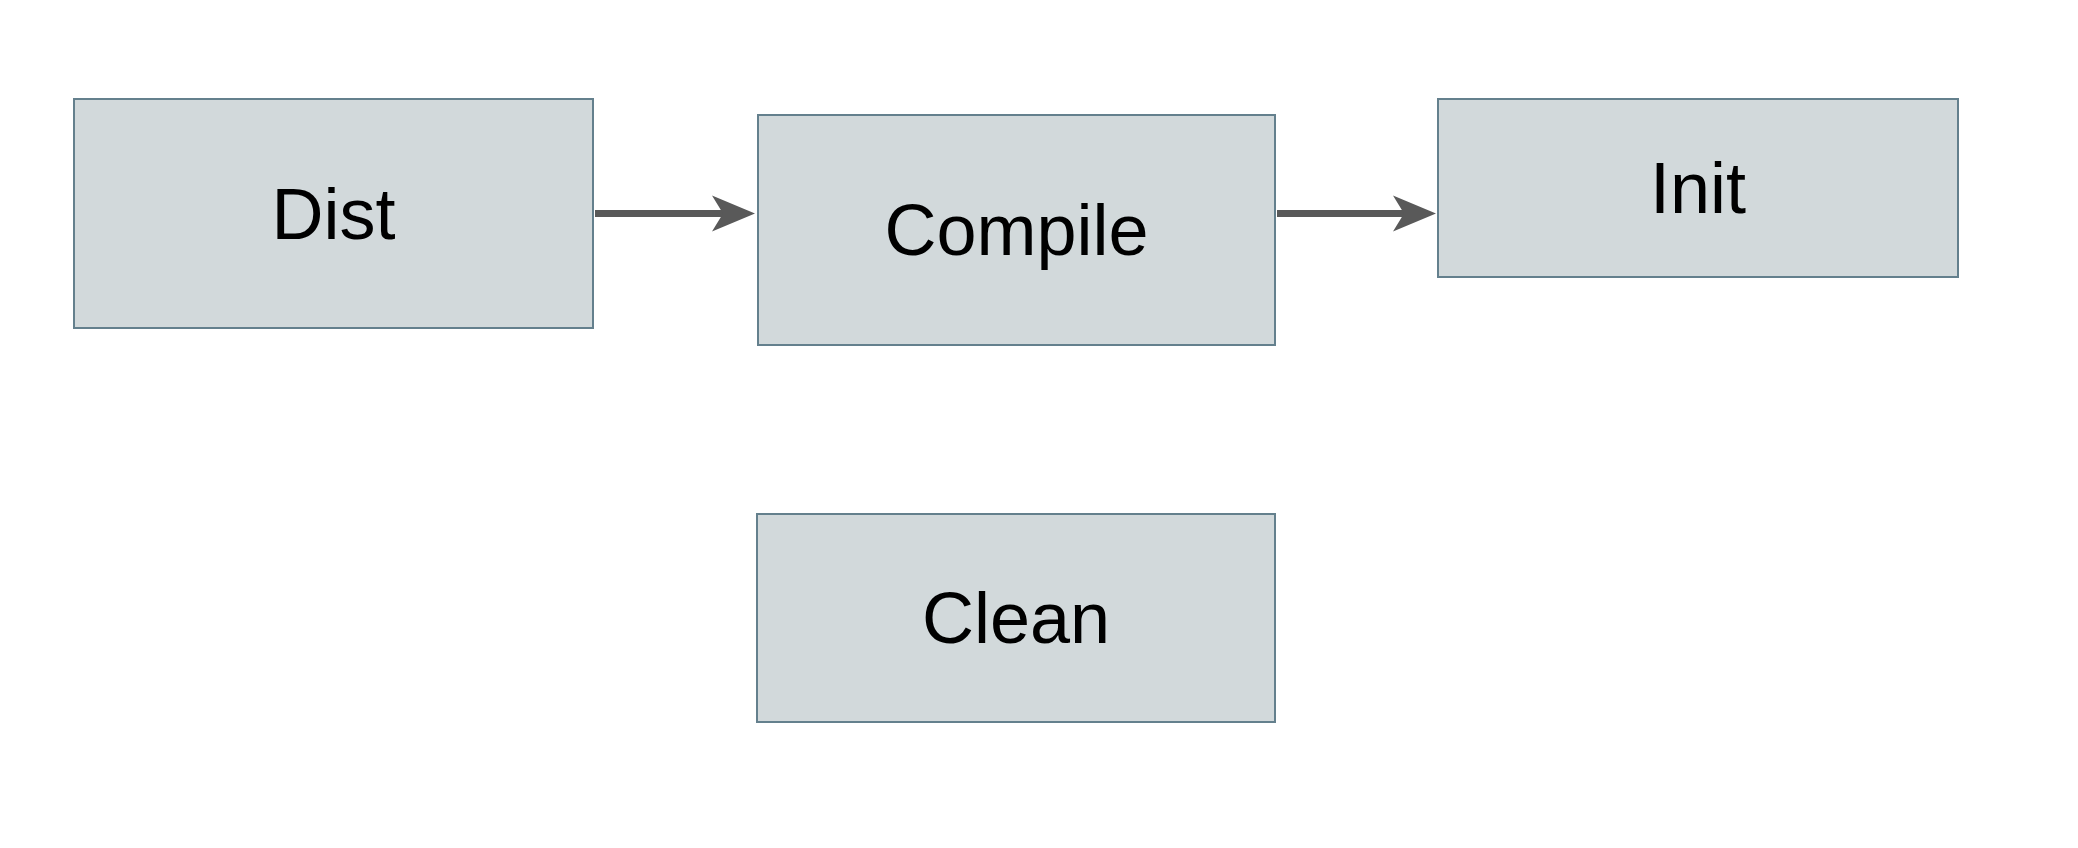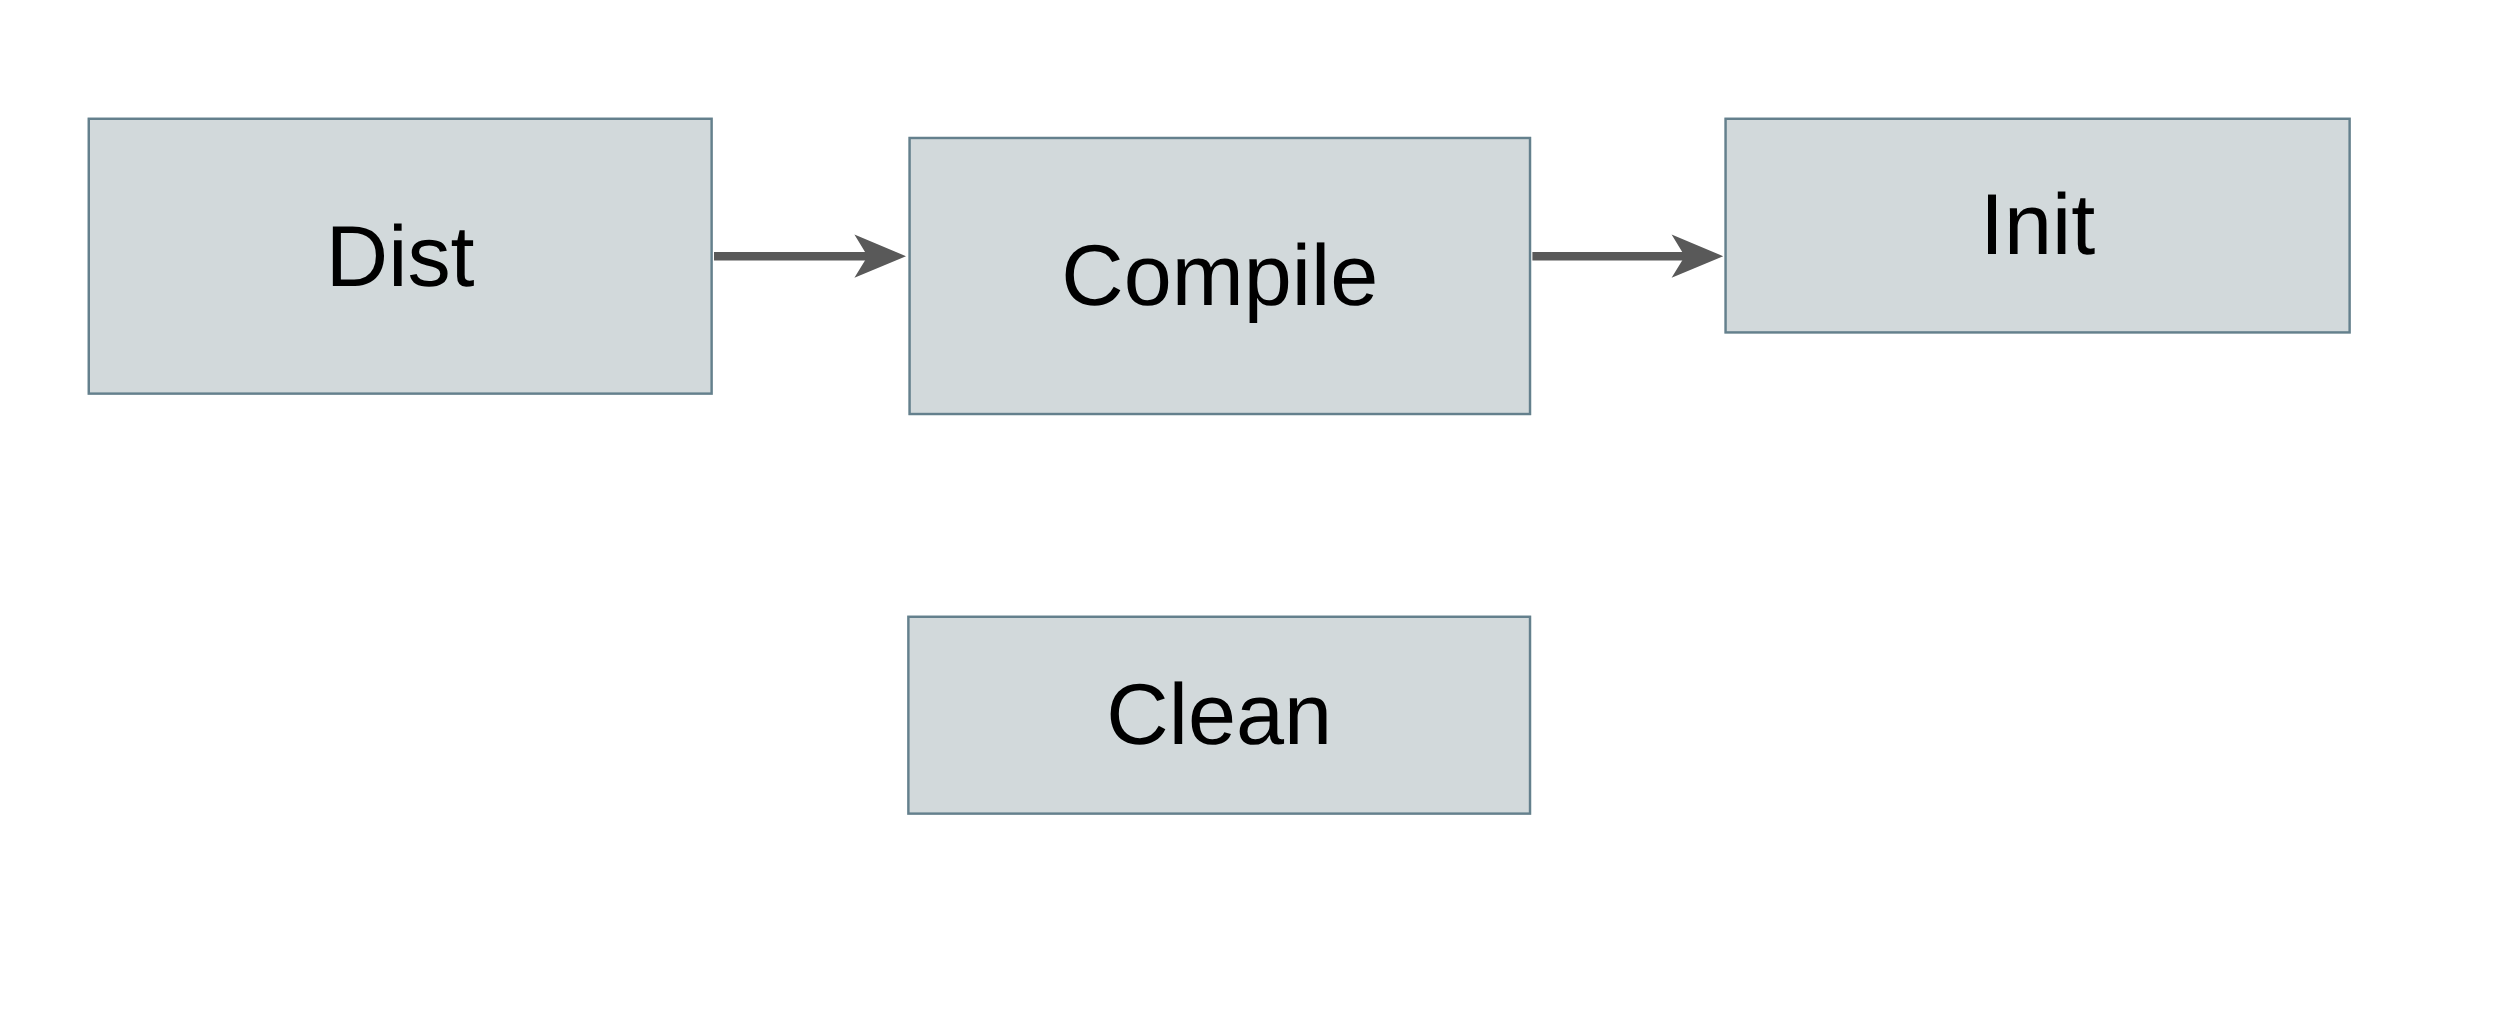--- a/index.html
+++ b/index.html
@@ -35,21 +35,21 @@
   .node-label {
     font-size: 72px;
     line-height: 1;
     color: #000000;
     letter-spacing: 0px;
     white-space: nowrap;
   }
   .node-dist    { left: 73px;   top: 98px;  width: 521px; height: 231px; }
   .node-compile { left: 757px;  top: 98px;  width: 519px; height: 232px; margin-top: 16px; }
   .node-init    { left: 1437px; top: 98px;  width: 522px; height: 180px; }
-  .node-clean   { left: 756px;  top: 513px; width: 520px; height: 166px; }
+  .node-clean   { left: 756px;  top: 513px; width: 520px; height: 210px; }
   .edge-line {
     stroke: #595959;
     stroke-width: 7;
     fill: none;
   }
   .edge-head {
     fill: #595959;
     stroke: none;
   }
 </style>

